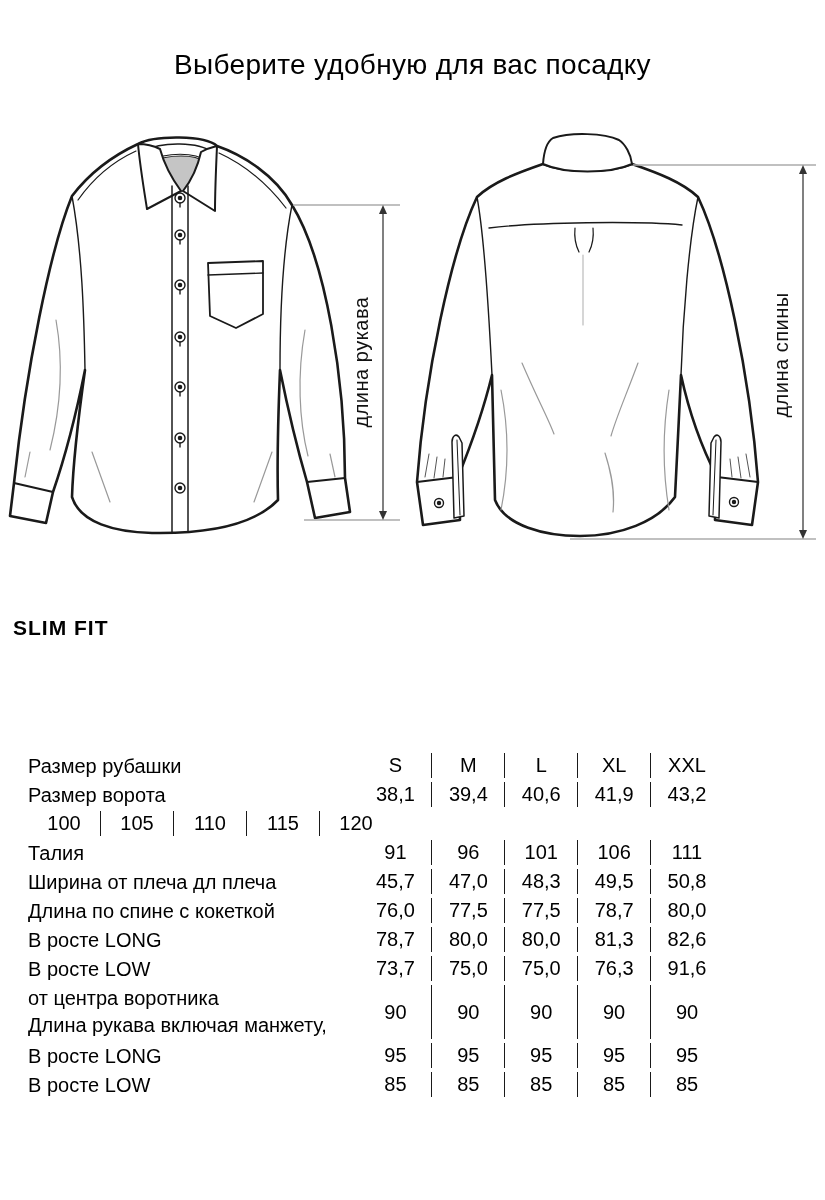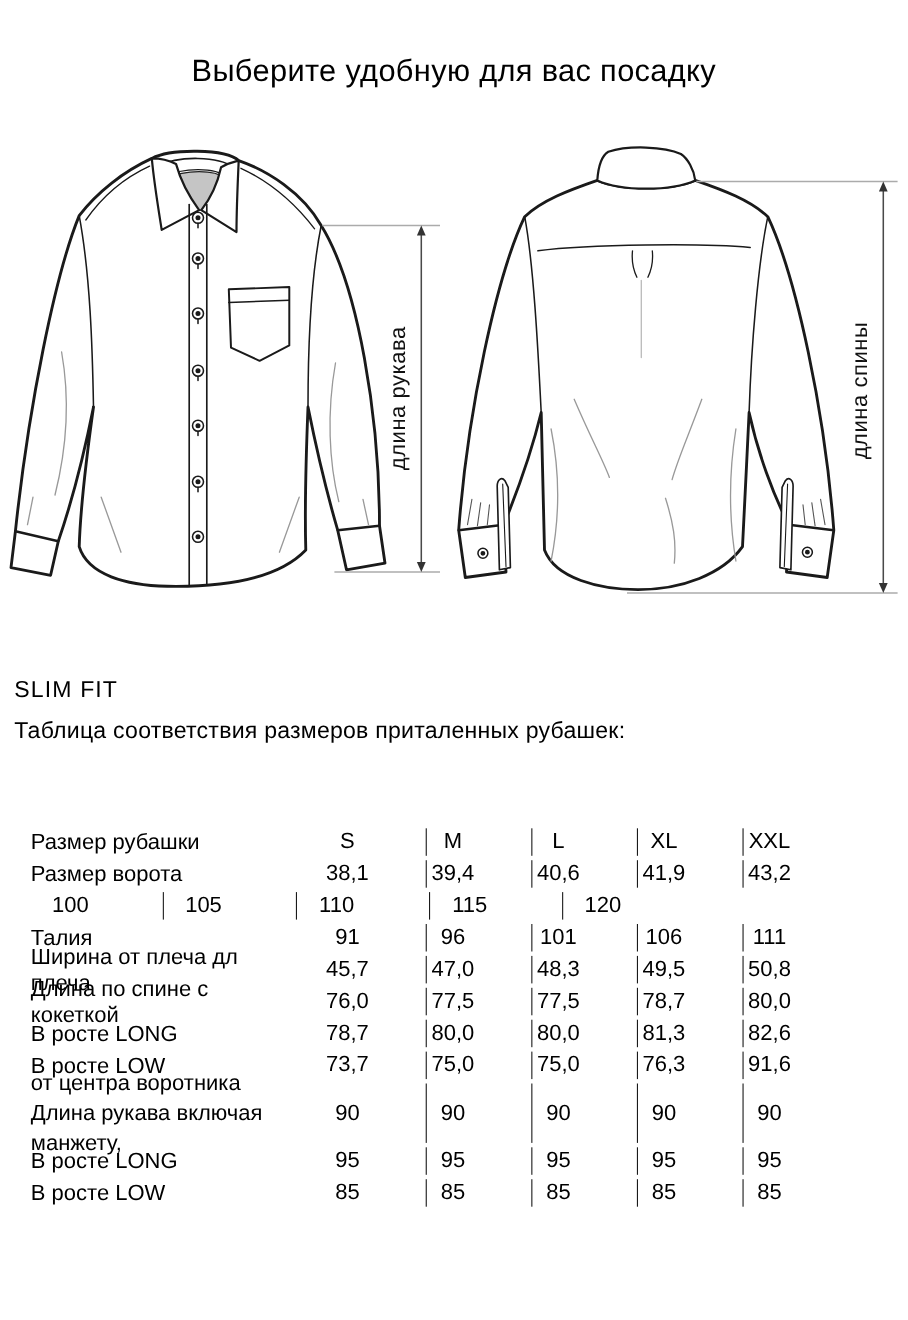--- a/index.html
+++ b/index.html
@@ -10,28 +10,28 @@
   .page-title{
     position:absolute;top:50px;left:0;width:825px;text-align:center;
     font-size:28px;line-height:30px;letter-spacing:0.3px;color:#000;
   }
   .shirt-svg{position:absolute;display:block;}
   .shirt-svg text{font-family:"Liberation Sans",sans-serif;letter-spacing:0.5px;}
   .front-svg{left:0;top:120px;}
   .back-svg{left:405px;top:120px;}
   .fit-heading{
     position:absolute;left:13px;top:616px;
-    font-size:21px;font-weight:normal;letter-spacing:1px;
+    font-size:21px;font-weight:bold;letter-spacing:1px;
   }
   .fit-subtitle{
     position:absolute;left:13px;top:653px;
     font-size:21px;letter-spacing:0.2px;
   }
   .size-table{position:absolute;left:28px;top:751px;width:695px;}
-  .trow{display:flex;height:29px;align-items:center;gap:48px;}
+  .trow{display:flex;height:29px;align-items:center;}
   .trow.tall{height:58px;}
   .tlabel{width:332px;font-size:20px;line-height:24px;}
   .trow.tall .tlabel span{display:block;line-height:27px;}
   .tcell{
     width:72px;height:25px;display:flex;align-items:center;justify-content:center;
     font-size:20px;
   }
   .trow.tall .tcell{height:54px;}
   .tcell.div{border-left:1.6px solid #1a1a1a;}
 </style>
@@ -202,21 +202,20 @@
       <path d="M228,45 L411,45" stroke="#ababab" stroke-width="1.4"></path>
       <path d="M165,419 L411,419" stroke="#ababab" stroke-width="1.4"></path>
       <path d="M398,50 L398,414" stroke="#4a4a4a" stroke-width="1.4"></path>
       <path d="M398,45 L394,54 L402,54 Z" fill="#333333"></path>
       <path d="M398,419 L394,410 L402,410 Z" fill="#333333"></path>
       <text transform="translate(383 235) rotate(-90)" text-anchor="middle" font-size="20" fill="#111111">длина спины</text>
     </g>
   </svg>
 
   <div class="fit-heading">SLIM FIT</div>
-  <div class="fit-subtitle">Таблица соответствия размеров приталенных рубашек:</div>
 
   <div class="size-table">
 
     <div class="trow">
       <div class="tlabel">Размер рубашки</div>
       <div class="tcell">S</div>
       <div class="tcell div">M</div>
       <div class="tcell div">L</div>
       <div class="tcell div">XL</div>
       <div class="tcell div">XXL</div>

